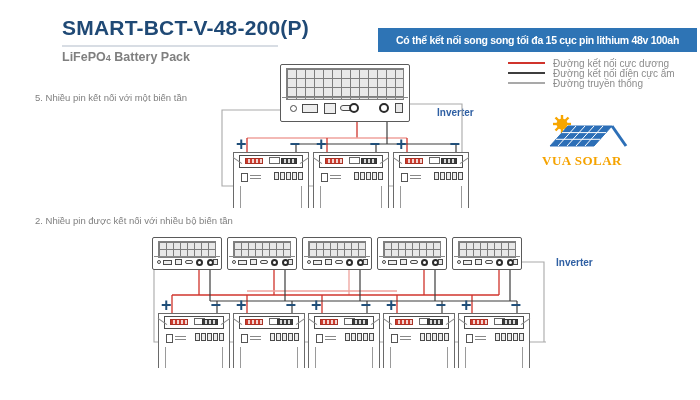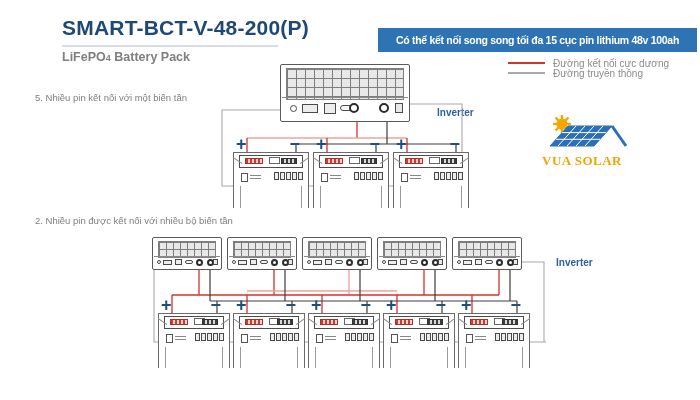--- a/index.html
+++ b/index.html
@@ -102,20 +102,24 @@
 <div class="subtitle"><span>LiFePO</span><span class="sub4">4</span>&nbsp;<span>Battery Pack</span></div>
 
 <div class="banner" style="background: rgb(46, 116, 181);">Có thể kết nối song song tối đa 15 cục pin lithium 48v 100ah</div>
 
 <div class="legend">
   <div class="lg-row">
     <span class="lg-line" style="background: rgb(208, 52, 44);"></span>
     <span class="lg-label">Đường kết nối cực dương</span>
   </div>
   <div class="lg-row">
+    <span class="lg-line" style="background: rgb(61, 61, 61);"></span>
+    <span class="lg-label">Đường kết nối điện cực âm</span>
+  </div>
+  <div class="lg-row">
     <span class="lg-line" style="background: rgb(169, 169, 169);"></span>
     <span class="lg-label">Đường truyền thông</span>
   </div>
 </div>
 
 <div class="sec-label" style="left:35px;top:92px;">5. Nhiều pin kết nối với một biến tần</div>
 <div class="sec-label" style="left:35px;top:215px;">2. Nhiều pin được kết nối với nhiều bộ biến tần</div>
 <div class="inv-label" style="left:414px;top:107px;">Inverter</div>
 <div class="inv-label" style="left:533px;top:257px;">Inverter</div>
 

